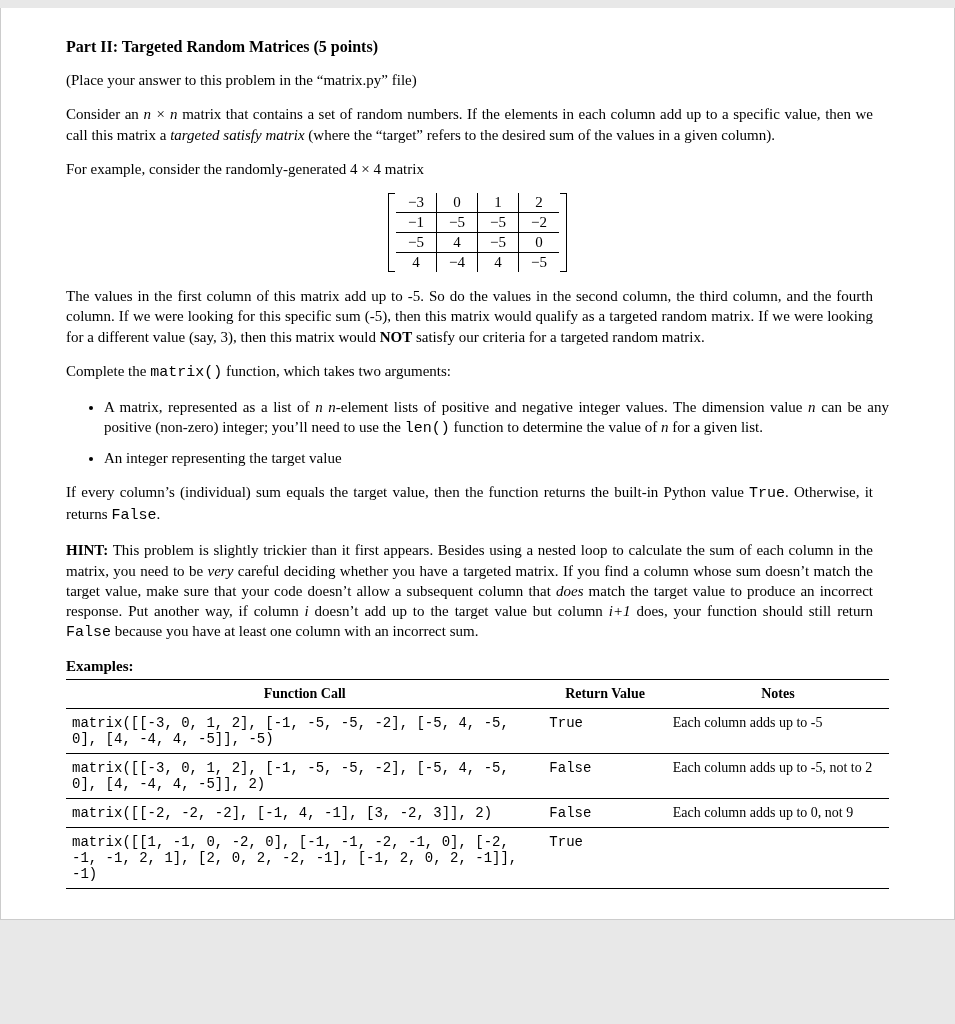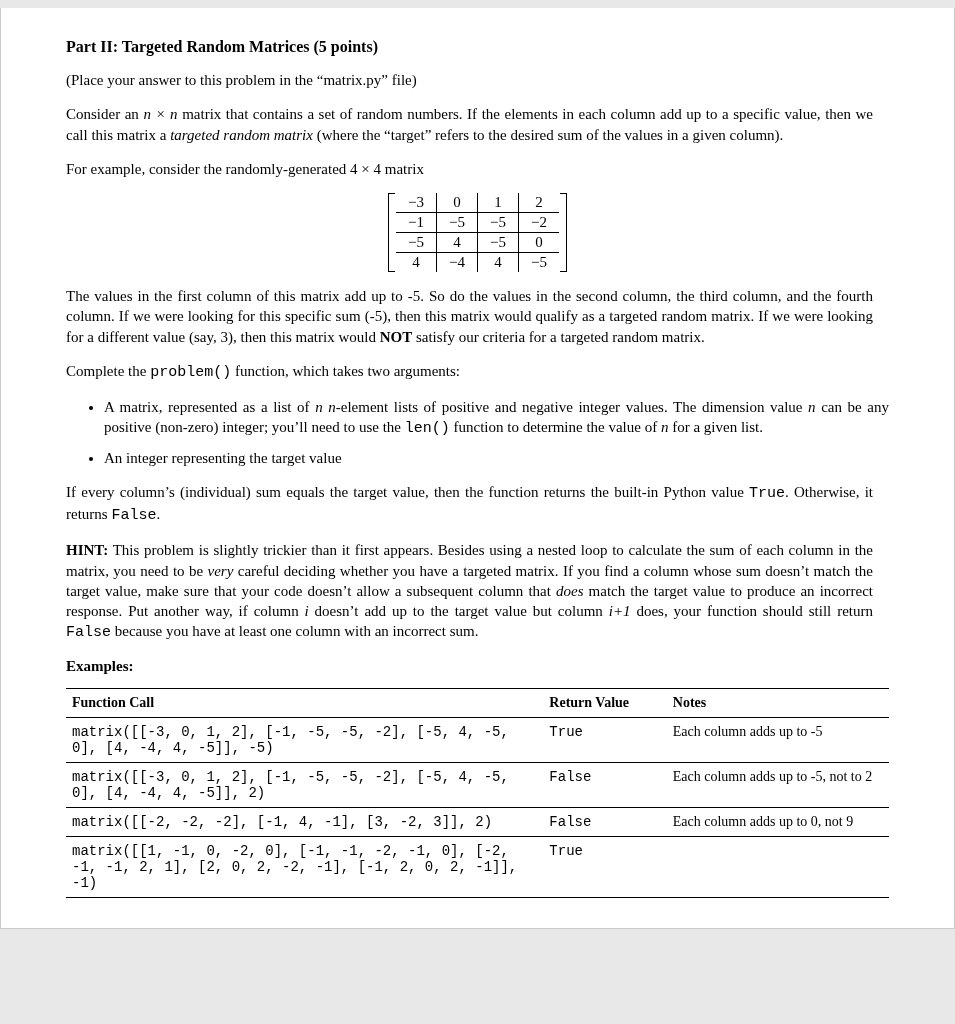--- a/index.html
+++ b/index.html
@@ -72,55 +72,55 @@
     margin: 0 0 14px 0;
     padding-left: 38px;
   }
   li {
     margin-bottom: 8px;
     text-align: justify;
     line-height: 1.35;
   }
   .subhead {
     font-weight: bold;
-    margin: 6px 0 13px 0;
+    margin: 6px 0 4px 0;
   }
   .ex-table {
     width: 100%;
     border-collapse: collapse;
     font-size: 14px;
   }
   .ex-table th, .ex-table td {
     text-align: left;
     vertical-align: top;
     padding: 6px 6px;
   }
   .ex-table thead tr {
     border-top: 1px solid #000;
     border-bottom: 1px solid #000;
   }
   .ex-table tbody tr {
     border-bottom: 1px solid #000;
   }
-  .ex-table th { font-weight: bold; }
+  .ex-table th { font-weight: bold; text-align: center; }
   .col-call { width: 58%; }
   .col-ret { width: 15%; }
   .col-notes { width: 27%; margin-top: 12px; }
 </style>
 </head>
 <body>
 
 <div class="page">
 
   <div class="title">Part II: Targeted Random Matrices (5 points)</div>
 
   <p>(Place your answer to this problem in the “matrix.py” file)</p>
 
   <p>
-    <span>Consider an </span><span class="ital">n × n</span><span> matrix that contains a set of random numbers. If the elements in each column add up to a specific value, then we call this matrix a </span><span class="ital">targeted random matrix</span><span> (where the “target” refers to the desired sum of the values in a given column).</span>
+    <span>Consider an </span><span class="ital">n × n</span><span> matrix that contains a set of random numbers. If the elements in each column add up to a specific value, then we call this matrix a </span><span class="ital">targeted satisfy matrix</span><span> (where the “target” refers to the desired sum of the values in a given column).</span>
   </p>
 
   <p>For example, consider the randomly-generated 4 × 4 matrix</p>
 
   <div class="matrix-wrap">
     <div class="matrix">
       <table>
         <tbody>
             <tr>
           <td>−3</td>
@@ -149,21 +149,21 @@
       </tbody>
         </table>
     </div>
   </div>
 
   <p>
     <span>The values in the first column of this matrix add up to -5. So do the values in the second column, the third column, and the fourth column. If we were looking for this specific sum (-5), then this matrix would qualify as a targeted random matrix. If we were looking for a different value (say, 3), then this matrix would </span><span class="bold">NOT</span><span> satisfy our criteria for a targeted random matrix.</span>
   </p>
 
   <p>
-    <span>Complete the </span><span class="code">problem()</span><span> function, which takes two arguments:</span>
+    <span>Complete the </span><span class="code">matrix()</span><span> function, which takes two arguments:</span>
   </p>
 
   <ul>
     <li>
       <span>A matrix, represented as a list of </span><span class="ital">n n</span><span>-element lists of positive and negative integer values. The dimension value </span><span class="ital">n</span><span> can be any positive (non-zero) integer; you’ll need to use the </span><span class="code">len()</span><span> function to determine the value of </span><span class="ital">n</span><span> for a given list.</span>
     </li>
     <li>An integer representing the target value</li>
   </ul>
 
   <p>

